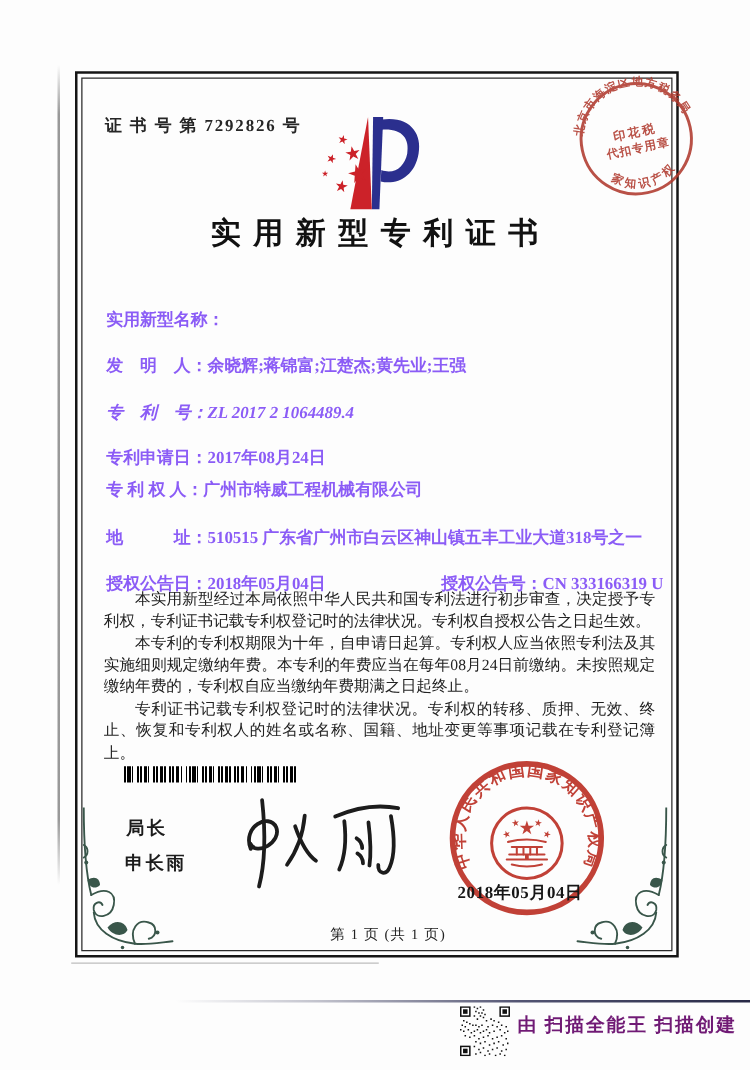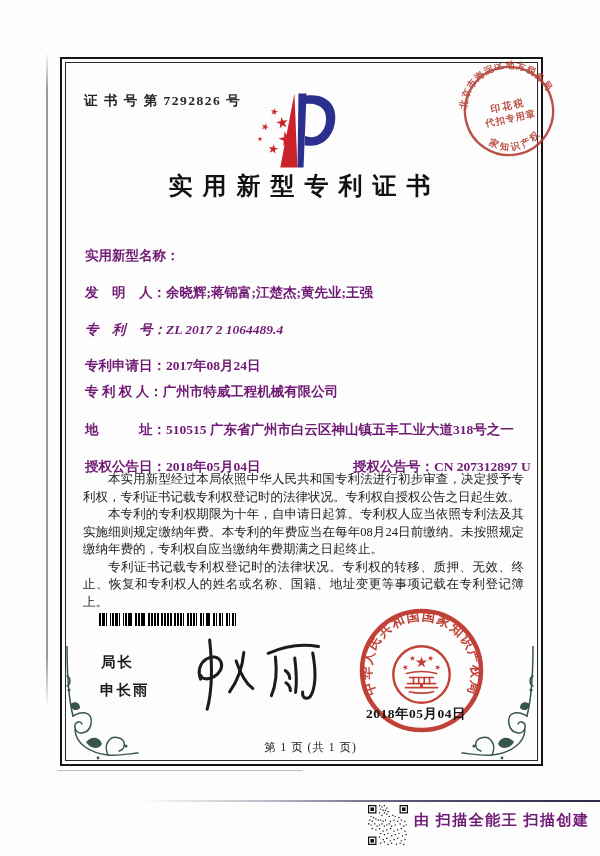--- a/index.html
+++ b/index.html
@@ -20,21 +20,21 @@
 
   .cert-no{left:84px;top:92px;font-size:13.5px;letter-spacing:1.5px;font-weight:600;color:#262626;}
 
   .logo{left:253px;top:90px;width:96px;height:80px;}
 
   .tax-seal{left:460px;top:62px;width:98px;height:98px;transform:rotate(-12deg);opacity:.88;}
 
   .title{left:60px;top:170px;width:479px;text-align:center;font-size:24px;font-weight:700;
          letter-spacing:10px;text-indent:10px;color:#111;}
 
-  .row{position:absolute;left:85px;display:flex;font-size:13.5px;font-weight:700;color:#701a75;line-height:19px;}
+  .row{position:absolute;left:85px;display:flex;font-size:13.5px;font-weight:700;color:#8b5cf6;line-height:19px;}
   .row .lbl{white-space:pre;flex:0 0 auto;}
   .row .val{flex:0 0 auto;}
   .row-addr .val{width:348px;}
   .r0{top:246px;} .r1{top:283px;} .r2{top:320px;font-style:italic;} .r3{top:356px;}
   .r4{top:382px;} .r5{top:420px;} .r6{top:457px;}
   .grant-pub{left:353px;top:457px;}
 
   .body-text{left:83px;top:471px;width:441px;font-size:12.5px;line-height:17.5px;
              text-align:justify;color:#222;}
   .body-text p{margin:0;text-indent:2em;}
@@ -162,21 +162,21 @@
 <div class="row r5 row-addr">
   <span class="lbl">地　　　址：</span>
   <span class="val">510515 广东省广州市白云区神山镇五丰工业大道318号之一</span>
 </div>
 <div class="row r6">
   <span class="lbl">授权公告日：</span>
   <span class="val">2018年05月04日</span>
 </div>
 <div class="row grant-pub">
   <span class="lbl">授权公告号：</span>
-  <span class="val">CN 207312897 U</span>
+  <span class="val">CN 333166319 U</span>
 </div>
 
 <div class="abs body-text">
   <p>本实用新型经过本局依照中华人民共和国专利法进行初步审查，决定授予专利权，专利证书记载专利权登记时的法律状况。专利权自授权公告之日起生效。</p>
   <p>本专利的专利权期限为十年，自申请日起算。专利权人应当依照专利法及其实施细则规定缴纳年费。本专利的年费应当在每年08月24日前缴纳。未按照规定缴纳年费的，专利权自应当缴纳年费期满之日起终止。</p>
   <p>专利证书记载专利权登记时的法律状况。专利权的转移、质押、无效、终止、恢复和专利权人的姓名或名称、国籍、地址变更等事项记载在专利登记簿上。</p>
 </div>
 
 <div class="abs barcode"></div>
 

